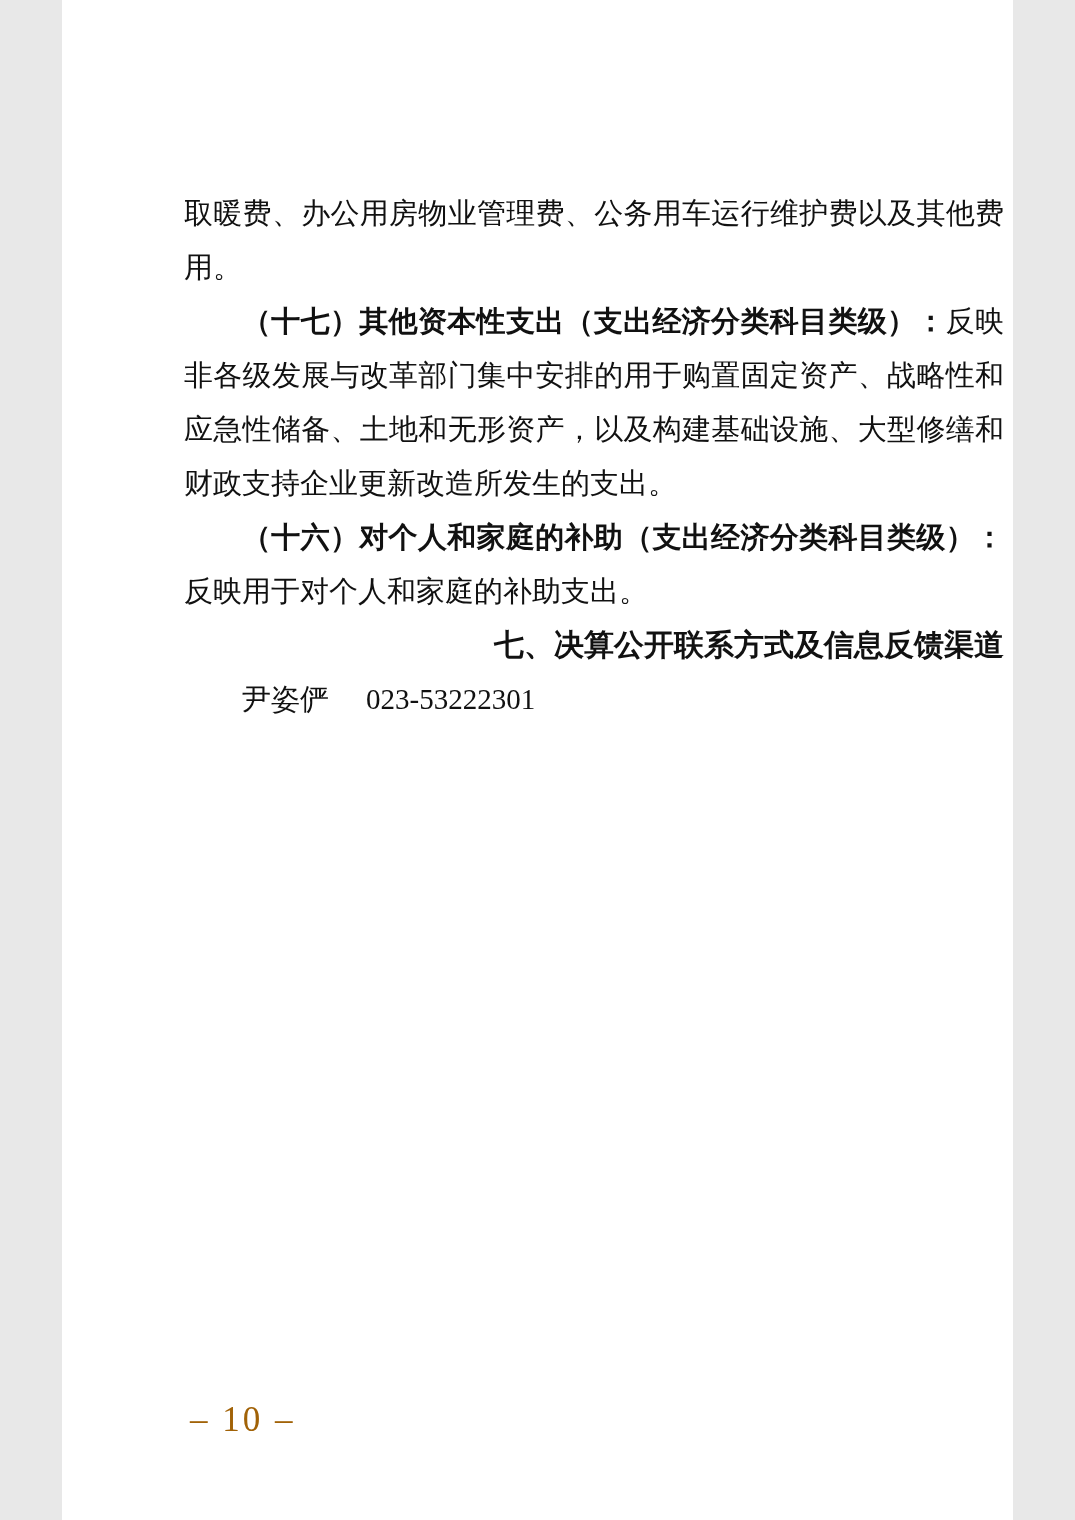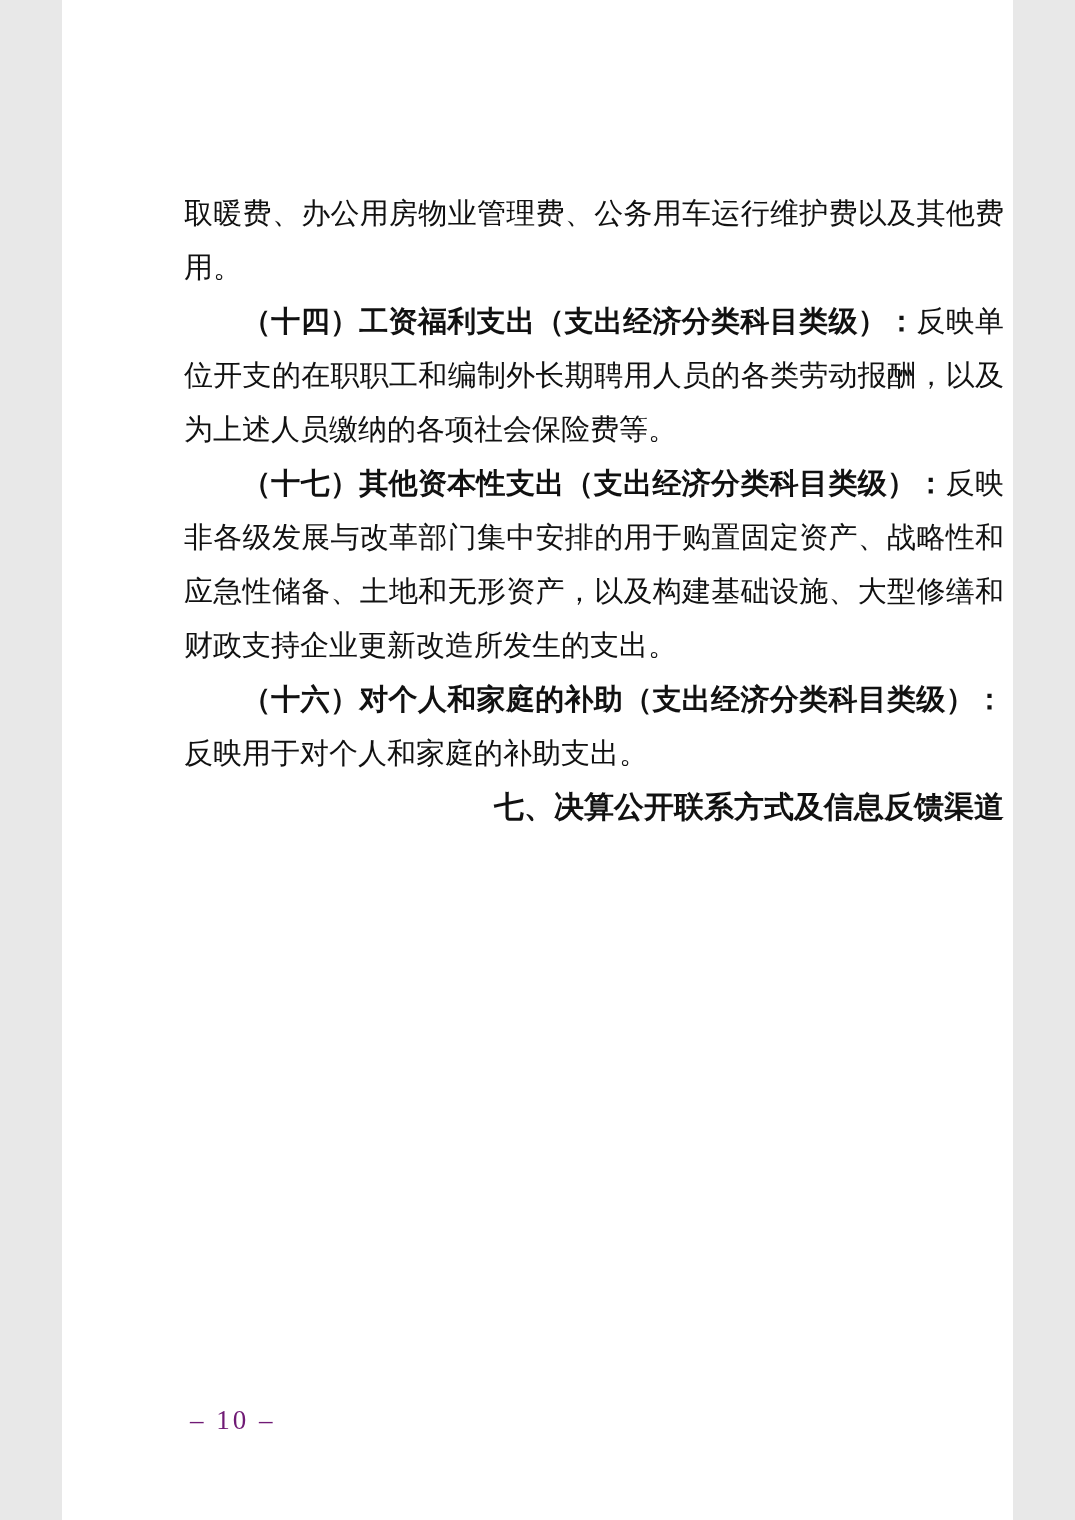--- a/index.html
+++ b/index.html
@@ -50,41 +50,41 @@
     line-height: 54px;
     text-align: right;
   }
   .contact .phone {
     margin-left: 37px;
   }
   .pagenum {
     position: absolute;
     left: 128px;
     top: 1405px;
-    font-size: 27px;
+    font-size: 35px;
     line-height: 30px;
     letter-spacing: 3px;
-    color: #701a75;
+    color: #a16207;
   }
 </style>
 </head>
 <body>
 
 <div class="page">
   <main class="content">
 
     <p class="par-noindent">取暖费、办公用房物业管理费、公务用车运行维护费以及其他费用。</p>
 
-    <p class="par-indent"><span class="lead">（十四）工资福利支出（支出经济分类科目类级）：</span><span>反映单位开支的在职职工和编制外长期聘用人员的各类劳动报酬，以及为上述人员缴纳的各项社会保险费等。</span></p>
 
 
     <p class="par-indent"><span class="lead">（十七）其他资本性支出（支出经济分类科目类级）：</span><span>反映非各级发展与改革部门集中安排的用于购置固定资产、战略性和应急性储备、土地和无形资产，以及构建基础设施、大型修缮和财政支持企业更新改造所发生的支出。</span></p>
 
     <p class="par-indent"><span class="lead">（十六）对个人和家庭的补助（支出经济分类科目类级）：</span><span>反映用于对个人和家庭的补助支出。</span></p>
 
     <h2 class="heading">七、决算公开联系方式及信息反馈渠道</h2>
 
 
+    <p class="par-indent contact"><span>尹姿俨</span><span class="phone">023-53222301</span></p>
 
   </main>
 
   <footer class="pagenum">– 10 –</footer>
 </div>
 
 </body></html>

